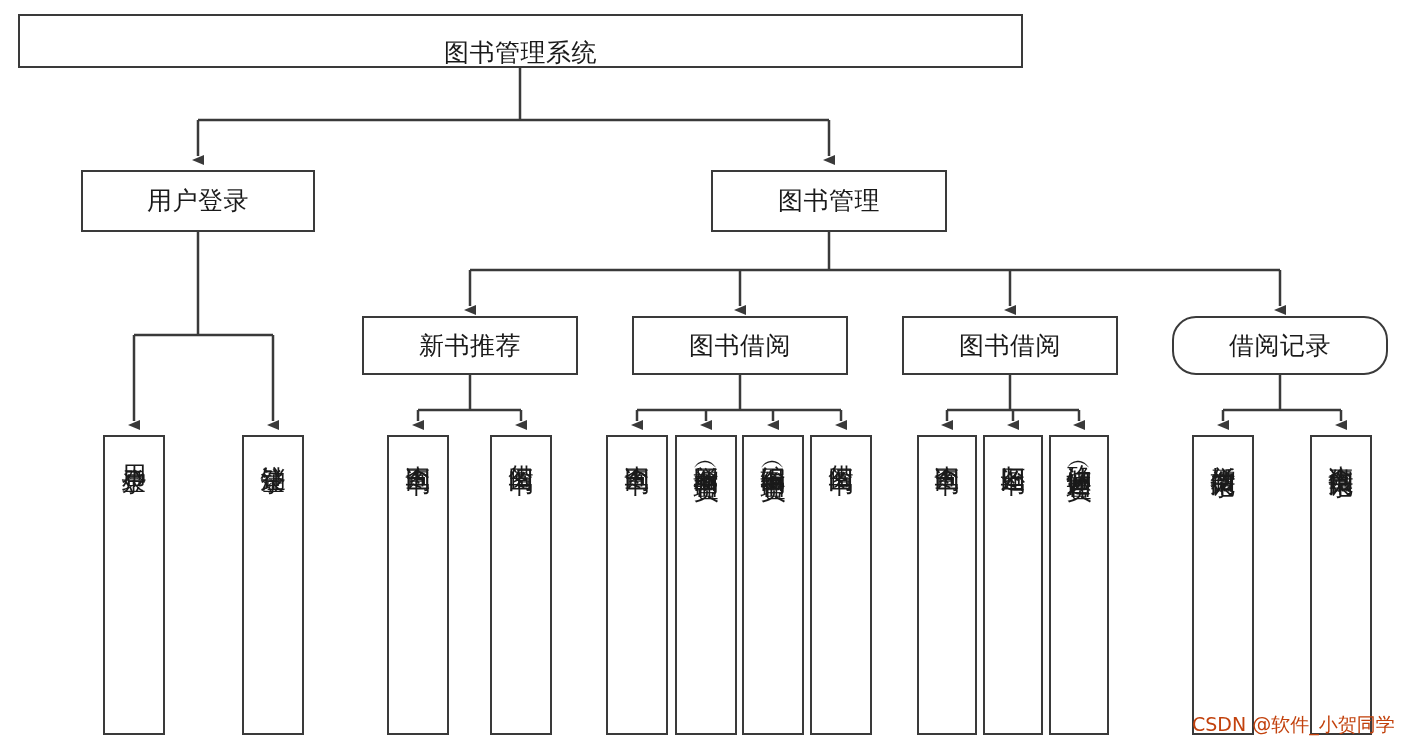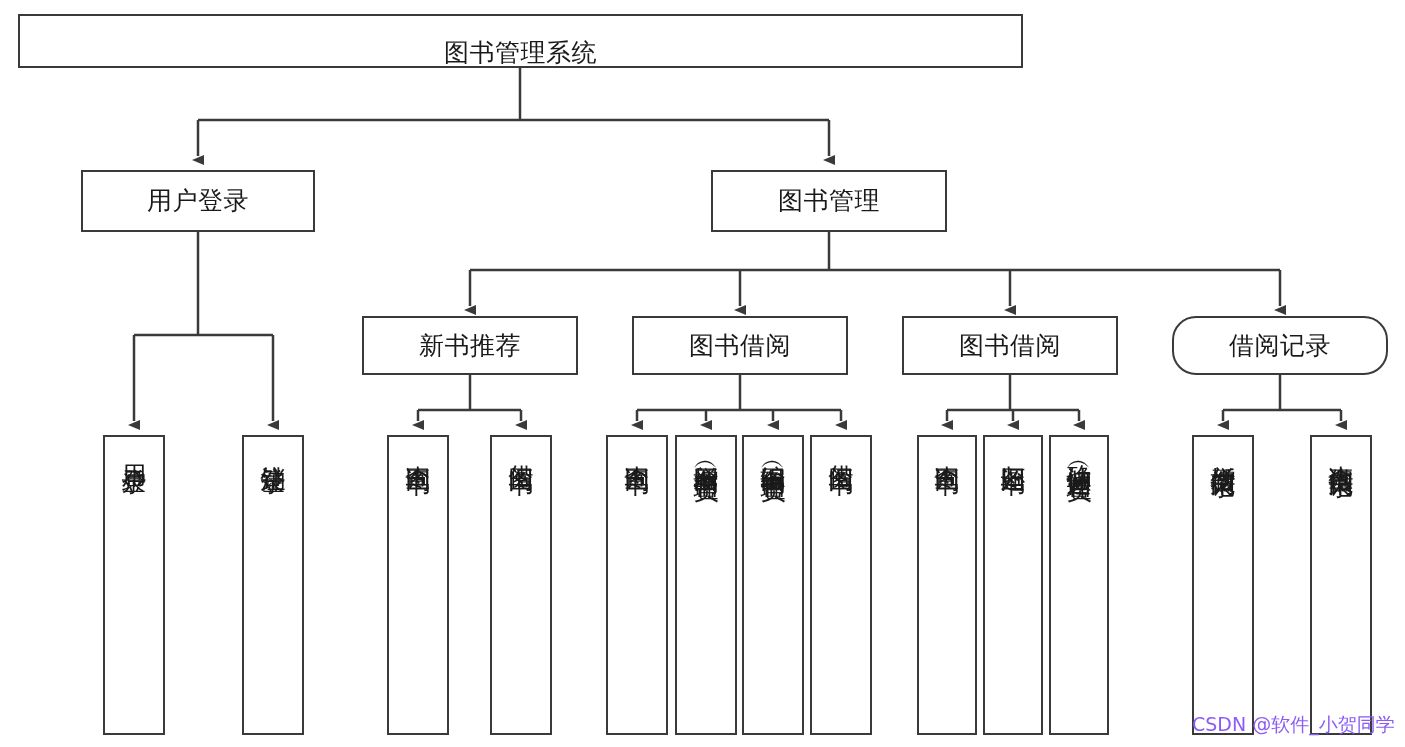--- a/index.html
+++ b/index.html
@@ -62,21 +62,21 @@
     font-size: 25px;
     line-height: 1.0;
     letter-spacing: 2px;
     margin: 0 auto;
   }
   .watermark {
     position: absolute;
     left: 1192px;
     top: 712px;
     font-size: 19px;
-    color: #8b5cf6;
+    color: #c2410c;
     white-space: nowrap;
     z-index: 5;
     font-family: "DejaVu Sans", "Liberation Sans", sans-serif;
   }
 </style>
 </head>
 <body>
 
 <div id="canvas">
 

